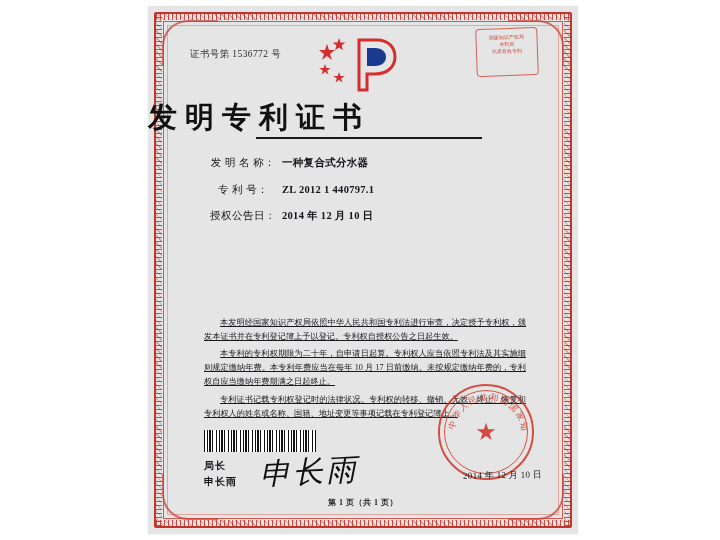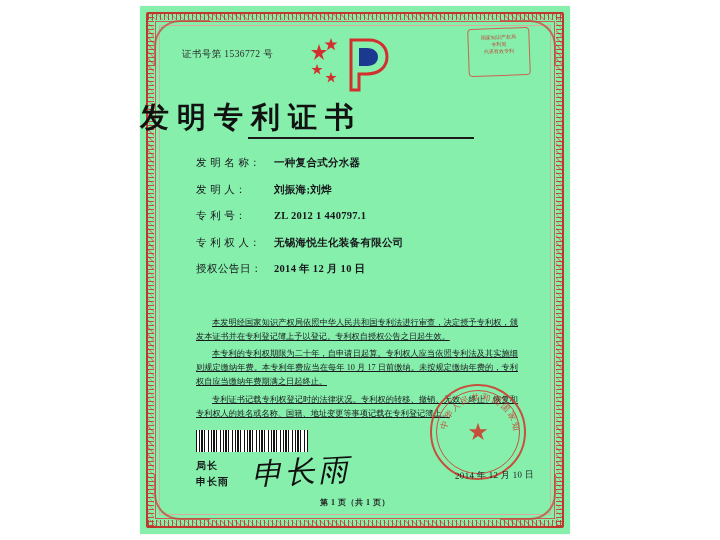--- a/index.html
+++ b/index.html
@@ -17,25 +17,25 @@
   #page {
     position: relative;
     width: 720px;
     height: 540px;
     background: #ffffff;
   }
 
   
   .sheet {
     position: absolute;
-    left: 140px;
+    left: 148px;
     top: 6px;
     width: 430px;
     height: 528px;
-    background: #86efac;
+    background: #e5e5e5;
     box-shadow: 0 0 1px rgba(0,0,0,0.15);
   }
 
   
   .frame-outer {
     position: absolute;
     left: 6px; top: 6px; right: 6px; bottom: 6px;
     border: 2px solid #c0352c;
     border-radius: 2px;
   }
@@ -164,20 +164,21 @@
   }
 
   
   .fields {
     position: absolute;
     left: 56px;
     top: 150px;
     width: 320px;
     font-size: 10.5px;
     color: #15151a;
+    text-align: center;
   }
   .field-row {
     display: flex;
     align-items: baseline;
     margin-bottom: 12.5px;
     white-space: nowrap;
   }
   .field-label {
     width: 78px;
     flex: 0 0 78px;
@@ -338,30 +339,22 @@
 
     <div class="doc-title">发明专利证书</div>
     <div class="title-underline"></div>
 
     <div class="fields">
       <div class="field-row">
         <div class="field-label">发 明 名 称：</div>
         <div class="field-value">一种复合式分水器</div>
       </div>
       <div class="field-row">
-        <div class="field-label">发 明 人：</div>
-        <div class="field-value">刘振海;刘烨</div>
-      </div>
-      <div class="field-row">
         <div class="field-label">专 利 号：</div>
         <div class="field-value">ZL 2012 1 440797.1</div>
-      </div>
-      <div class="field-row">
-        <div class="field-label">专 利 权 人：</div>
-        <div class="field-value">无锡海悦生化装备有限公司</div>
       </div>
       <div class="field-row">
         <div class="field-label">授权公告日：</div>
         <div class="field-value">2014 年 12 月 10 日</div>
       </div>
     </div>
 
     <div class="body-text">
       <p>本发明经国家知识产权局依照中华人民共和国专利法进行审查，决定授予专利权，颁发本证书并在专利登记簿上予以登记。专利权自授权公告之日起生效。</p>
       <p>本专利的专利权期限为二十年，自申请日起算。专利权人应当依照专利法及其实施细则规定缴纳年费。本专利年费应当在每年 10 月 17 日前缴纳。未按规定缴纳年费的，专利权自应当缴纳年费期满之日起终止。</p>

